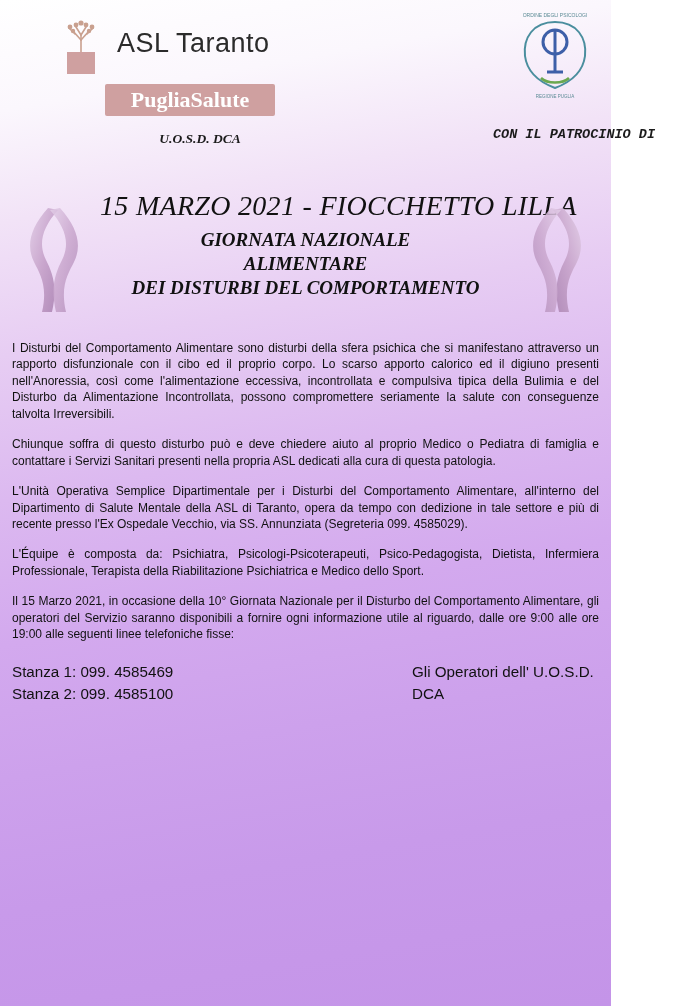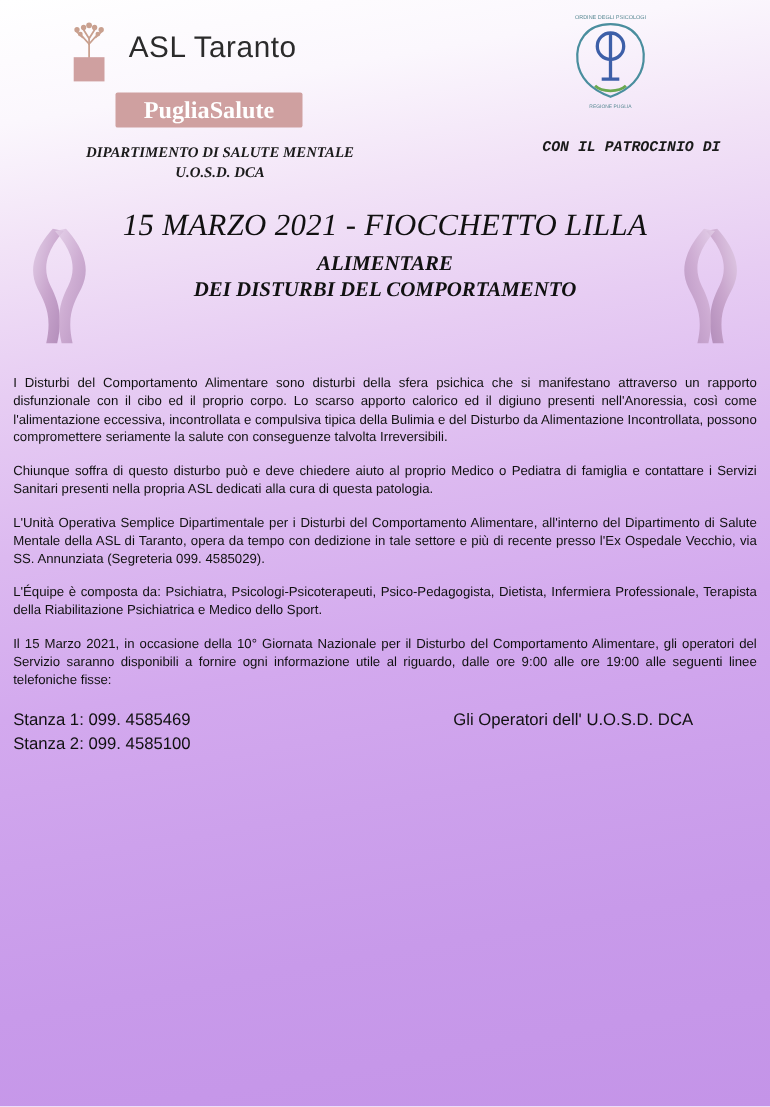--- a/index.html
+++ b/index.html
@@ -8,21 +8,21 @@
   }
   body {
     width: 700px;
     height: 1006px;
     font-family: "Liberation Sans", sans-serif;
     background: #ffffff;
     overflow: hidden;
   }
   .poster {
     position: relative;
-    width: 700px;
+    width: 611px;
     height: 1006px;
     background: linear-gradient(170deg, #ffffff 0%, #fbf7fd 10%, #f2e3f7 20%, #e7cdf3 32%, #dcb9f0 45%, #d3a9ee 58%, #cda1ec 70%, #c89aea 82%, #c494e8 100%);
     box-sizing: border-box;
   }
 
   
   .header {
     position: relative;
     height: 160px;
   }
@@ -198,21 +198,20 @@
             </g>
             <rect x="12" y="34" width="28" height="22" fill="#cfa0a0"></rect>
           </svg>
         </div>
         <div class="asl-title">ASL Taranto</div>
       </div>
       <div class="puglia-bar">
         <span>PugliaSalute</span>
       </div>
       <div class="dip-text">
-        <div>DIPARTIMENTO DI SALUTE MENTALE</div>
         <div>U.O.S.D. DCA</div>
       </div>
     </div>
 
     <div class="patroc-block">
       <div class="patroc-logo">
         <svg width="105" height="95" viewBox="0 0 105 95">
           <text x="52" y="9" text-anchor="middle" font-family="Liberation Sans, sans-serif" font-size="5" fill="#5a8a94">ORDINE DEGLI PSICOLOGI</text>
           <path d="M52 14 C30 14 20 30 22 48 C24 64 36 74 52 80 C68 74 80 64 82 48 C84 30 74 14 52 14 Z" fill="none" stroke="#4a8e9e" stroke-width="2"></path>
           <path d="M40 34 a12 12 0 1 0 24 0 a12 12 0 1 0 -24 0" fill="none" stroke="#3d5fa8" stroke-width="3"></path>
@@ -252,20 +251,21 @@
           </linearGradient>
         </defs>
         <path d="M40 6 C58 26 62 44 54 60 C48 72 40 84 46 110 L36 110 C30 84 36 70 42 58 C50 42 46 26 30 8 Z" fill="url(#rg2)"></path>
         <path d="M28 6 C10 26 6 44 14 60 C20 72 28 84 22 110 L32 110 C38 84 32 70 26 58 C18 42 22 26 38 8 Z" fill="url(#rg2)" opacity="0.85"></path>
       </svg>
     </div>
 
     <div class="titles">
       <div class="main-title">15 MARZO 2021 - FIOCCHETTO LILLA</div>
       <div class="sub-title">
+        <div>GIORNATA NAZIONALE</div>
         <div>ALIMENTARE</div>
         <div>DEI DISTURBI DEL COMPORTAMENTO</div>
       </div>
     </div>
   </div>
 
   <div class="body-text">
     <p>I Disturbi del Comportamento Alimentare sono disturbi della sfera psichica che si manifestano attraverso un rapporto disfunzionale con il cibo ed il proprio corpo. Lo scarso apporto calorico ed il digiuno presenti nell'Anoressia, così come l'alimentazione eccessiva, incontrollata e compulsiva tipica della Bulimia e del Disturbo da Alimentazione Incontrollata, possono compromettere seriamente la salute con conseguenze talvolta Irreversibili.</p>
     <p>Chiunque soffra di questo disturbo può e deve chiedere aiuto al proprio Medico o Pediatra di famiglia e contattare i Servizi Sanitari presenti nella propria ASL dedicati alla cura di questa patologia.</p>
     <p>L'Unità Operativa Semplice Dipartimentale per i Disturbi del Comportamento Alimentare, all'interno del Dipartimento di Salute Mentale della ASL di Taranto, opera da tempo con dedizione in tale settore e più di recente presso l'Ex Ospedale Vecchio, via SS. Annunziata (Segreteria 099. 4585029).</p>

